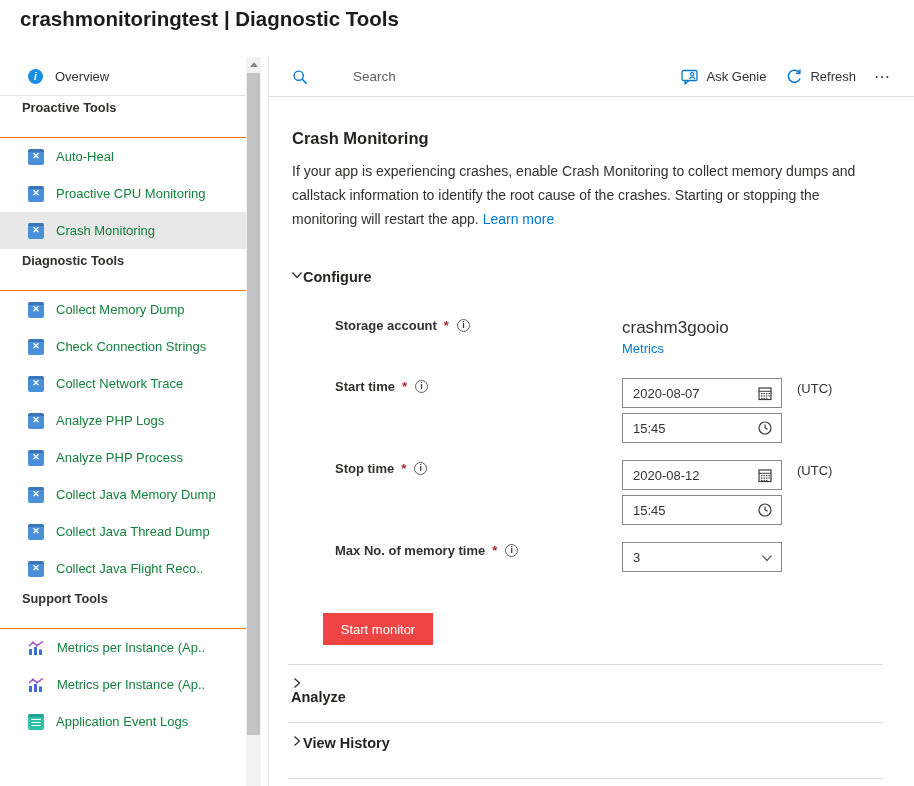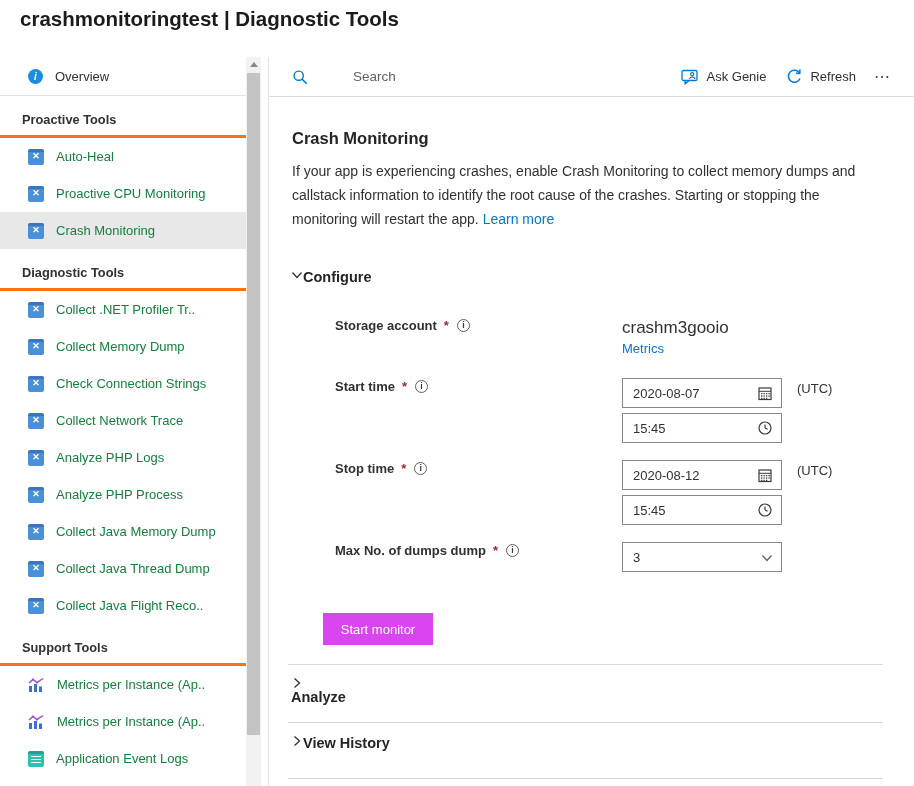--- a/index.html
+++ b/index.html
@@ -9,22 +9,22 @@
     font-family:"Liberation Sans", sans-serif; color:#323130;
   }
   
   .page-title { position:absolute; left:20px; top:7px; font-size:20.5px; font-weight:700; color:#1b1b1b; }
 
   
   .sidebar { position:absolute; left:0; top:57px; width:246px; bottom:0; background:#fff; }
   .sb-row { height:38px; display:flex; align-items:center; padding-left:28px; cursor:pointer; }
   .sb-row .sb-label { margin-left:12px; font-size:13px; color:#323130; white-space:nowrap; }
   .sb-divider { border:none; border-top:1px solid #e3e3e3; }
-  .sb-section-header { height:42px; display:flex; align-items:flex-end; padding:0 0 8px 22px;
-    border-bottom:3px solid #f97316; font-size:12.8px; font-weight:700; color:#323130; }
+  .sb-section-header { height:42px; display:flex; align-items:flex-end; padding:0 0 22px 22px;
+    border-bottom:1px solid #f97316; font-size:12.8px; font-weight:700; color:#323130; }
   .sb-item { height:37px; display:flex; align-items:center; padding-left:28px; cursor:pointer; }
   .sb-item .sb-label { margin-left:12px; font-size:13px; color:#15803d; white-space:nowrap; overflow:hidden; }
   .sb-item.selected { background:#e8e8e8; }
   
   .ovr-icon { width:15px; height:15px; border-radius:50%; background:#1b8de0; color:#fff;
     font-size:10px; font-weight:700; font-style:italic; display:flex; align-items:center; justify-content:center; flex:0 0 15px; }
   
   .tool-icon { position:relative; width:16px; height:16px; border-radius:2px; background:#4a90d9;
     color:#fff; display:flex; align-items:center; justify-content:center; flex:0 0 16px; }
   .tool-icon::before { content:""; position:absolute; top:0; left:0; right:0; height:3px;
@@ -73,21 +73,21 @@
   .val-text { position:absolute; left:353px; font-size:17px; color:#323130; }
   .field { position:absolute; left:353px; width:160px; height:30px; border:1px solid #8a8886; background:#fff;
     display:flex; align-items:center; }
   .field input { border:none; outline:none; flex:1; padding-left:10px; font-size:13px; color:#323130; width:110px;
     font-family:"Liberation Sans",sans-serif; background:transparent; }
   .field .f-icon { position:absolute; right:8px; top:6px; cursor:pointer; }
   .utc { position:absolute; left:528px; font-size:13px; color:#323130; }
   .select-field { cursor:pointer; }
   .select-value { padding-left:10px; font-size:13px; color:#323130; flex:1; }
 
-  .primary-btn { position:absolute; left:54px; top:556px; width:110px; height:32px; background:#d946ef; color:#fff;
+  .primary-btn { position:absolute; left:54px; top:556px; width:110px; height:32px; background:#ef4444; color:#fff;
     border:none; font-size:13px; font-family:"Liberation Sans",sans-serif; cursor:pointer; }
 
   .h-divider { position:absolute; left:19px; width:595px; height:1px; background:#d9d9d9; }
 </style>
 </head>
 <body>
 
 <div class="page">
 
   <div class="page-title">crashmonitoringtest | Diagnostic Tools</div>
@@ -110,24 +110,20 @@
       <span class="tool-icon"></span>
       <span class="sb-label">Proactive CPU Monitoring</span>
     </div>
     <div class="sb-item selected">
       <span class="tool-icon"></span>
       <span class="sb-label">Crash Monitoring</span>
     </div>
 
     <div class="sb-section-header">Diagnostic Tools</div>
 
-    <div class="sb-item">
-      <span class="tool-icon"></span>
-      <span class="sb-label">Collect .NET Profiler Tr..</span>
-    </div>
     <div class="sb-item">
       <span class="tool-icon"></span>
       <span class="sb-label">Collect Memory Dump</span>
     </div>
     <div class="sb-item">
       <span class="tool-icon"></span>
       <span class="sb-label">Check Connection Strings</span>
     </div>
     <div class="sb-item">
       <span class="tool-icon"></span>
@@ -310,21 +306,21 @@
     <div class="field" style="top:438px">
       <input type="text" value="15:45" style="">
       <svg class="f-icon" width="16" height="16" viewBox="0 0 16 16">
         <circle cx="8" cy="8" r="6" fill="none" stroke="#3b3a39" stroke-width="1.2"></circle>
         <line x1="8" y1="8" x2="8" y2="4.4" stroke="#3b3a39" stroke-width="1.2"></line>
         <line x1="8" y1="8" x2="10.6" y2="9.2" stroke="#3b3a39" stroke-width="1.2"></line>
       </svg>
     </div>
 
     <div class="f-label" style="top:486px">
-      <span>Max No. of dumps dump</span>
+      <span>Max No. of memory time</span>
       <span class="req">*</span>
       <span class="info-o">i</span>
     </div>
     <div class="field select-field" style="top:485px">
       <span class="select-value">3</span>
       <svg class="f-icon" width="12" height="12" viewBox="0 0 12 12" style="top:9px">
         <polyline points="1.5,3.5 6,8.5 10.5,3.5" fill="none" stroke="#605e5c" stroke-width="1.2"></polyline>
       </svg>
     </div>
 

